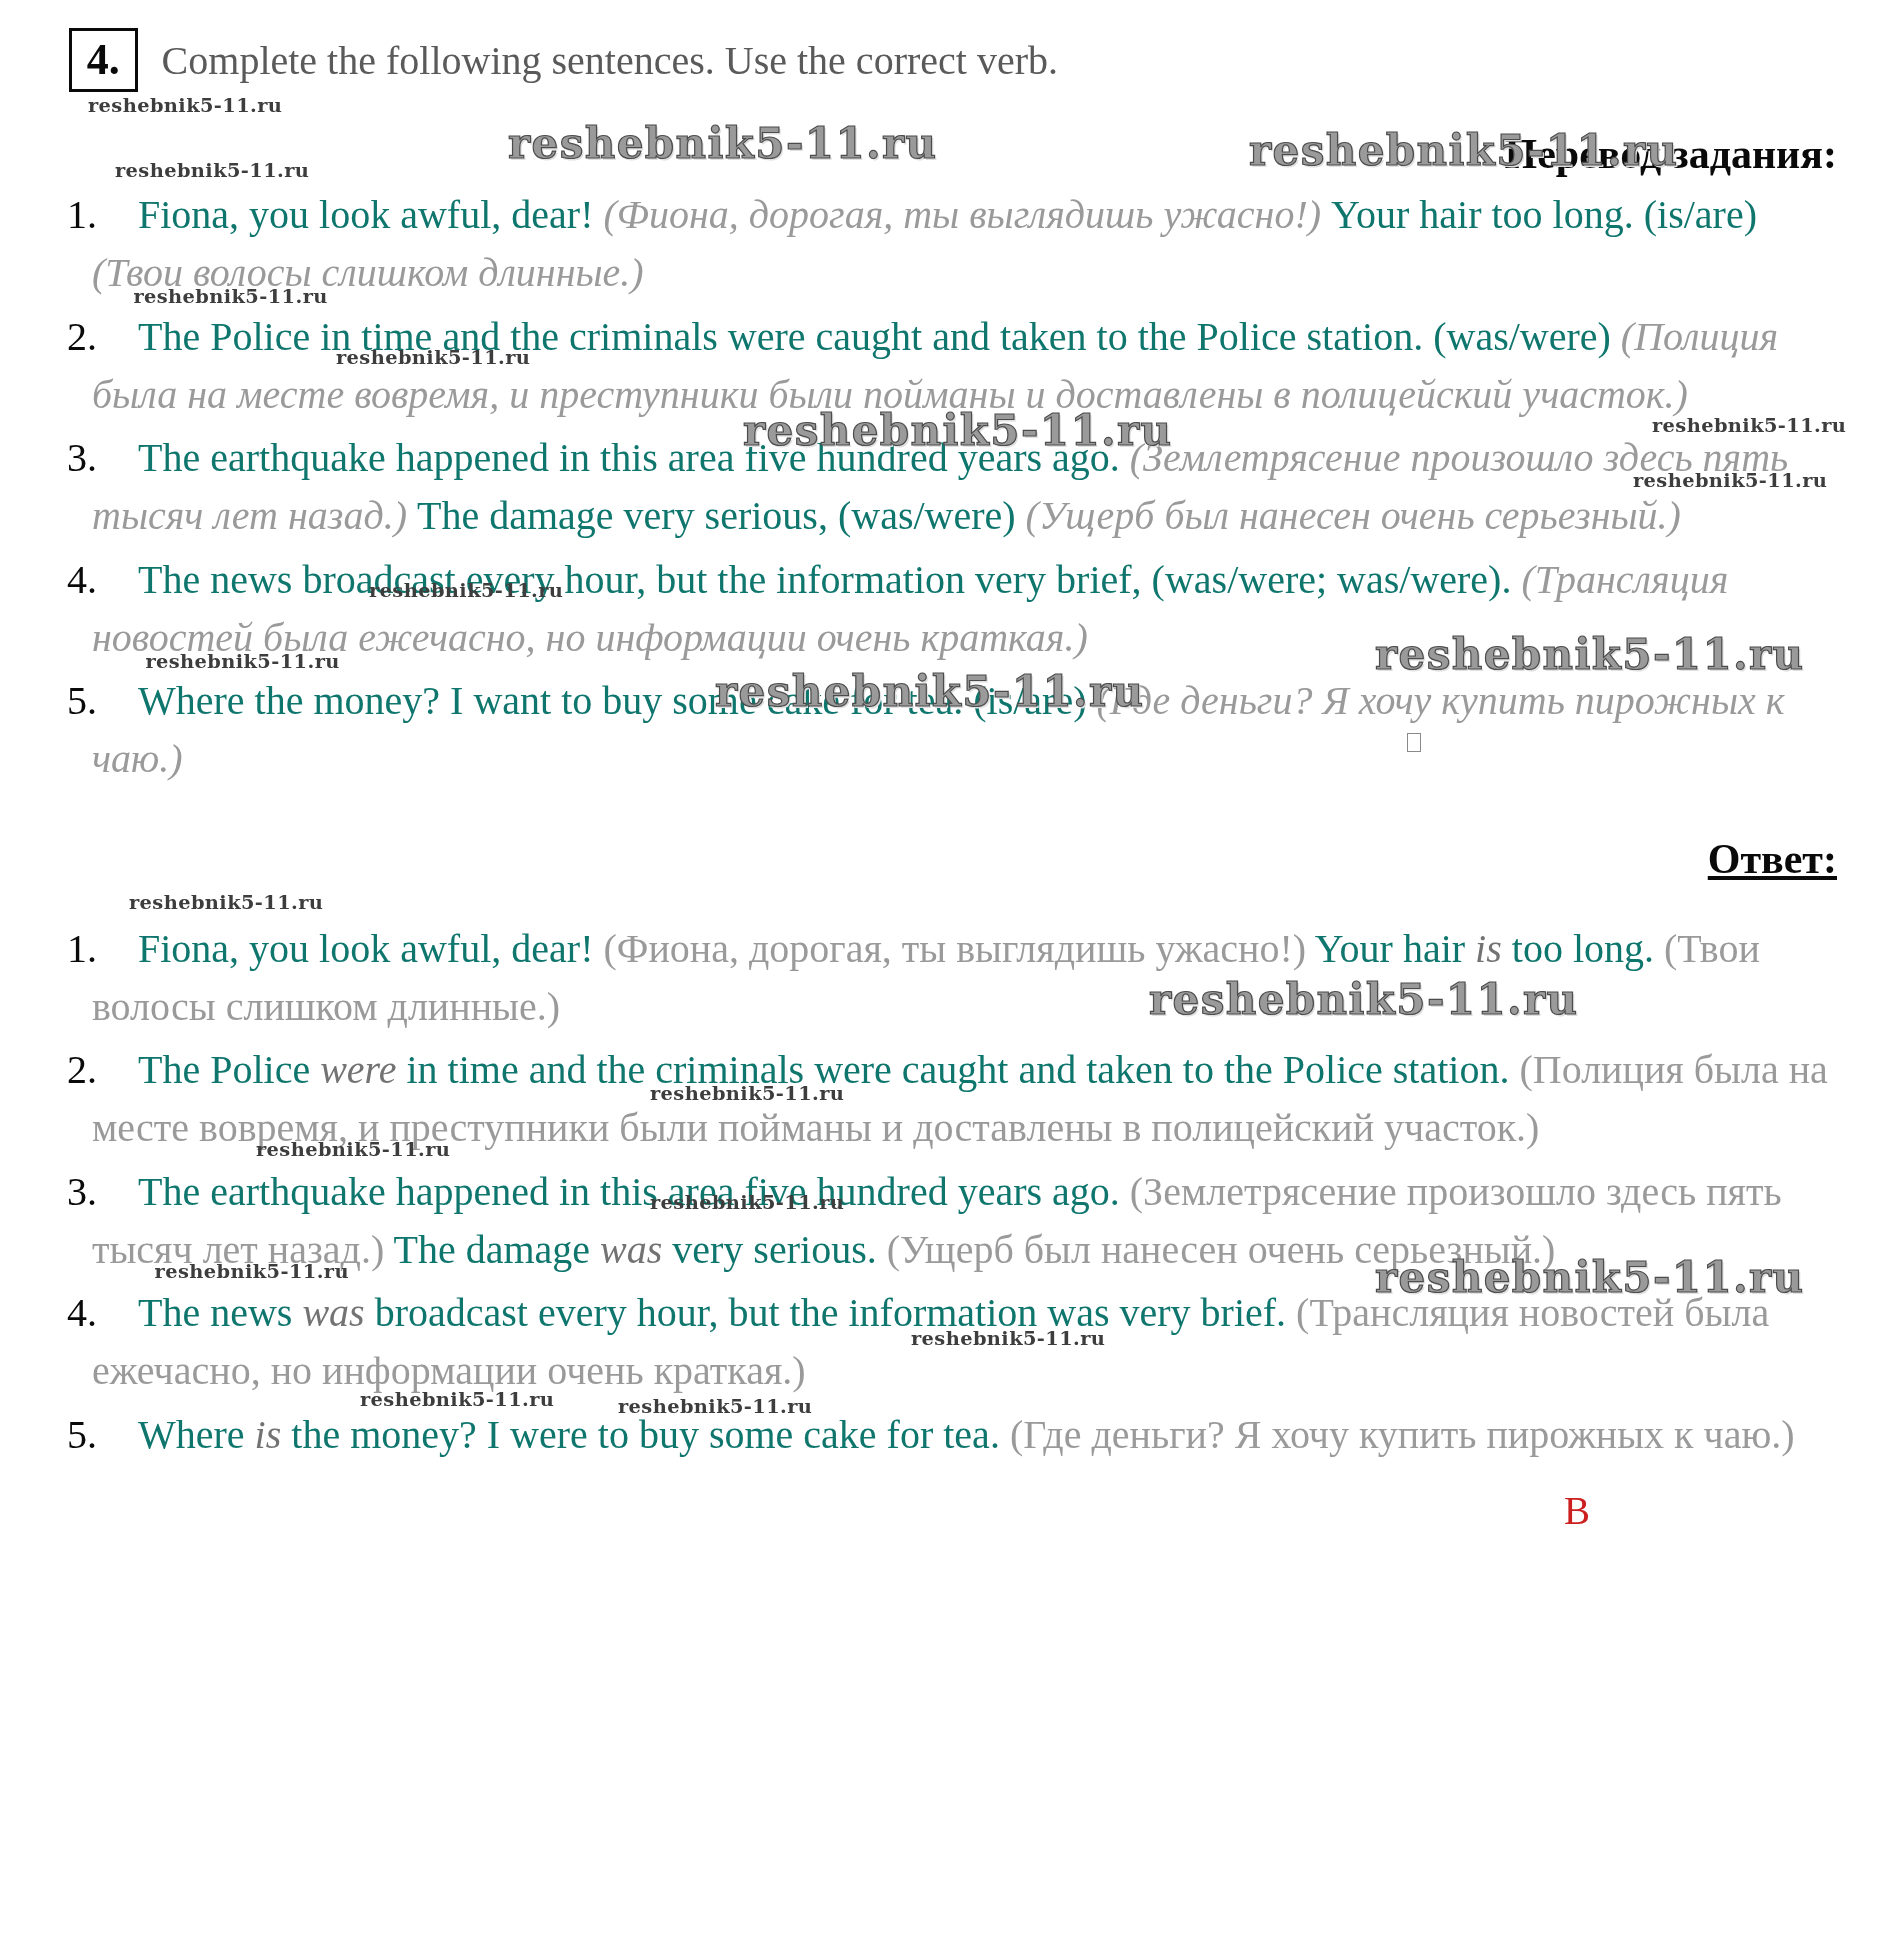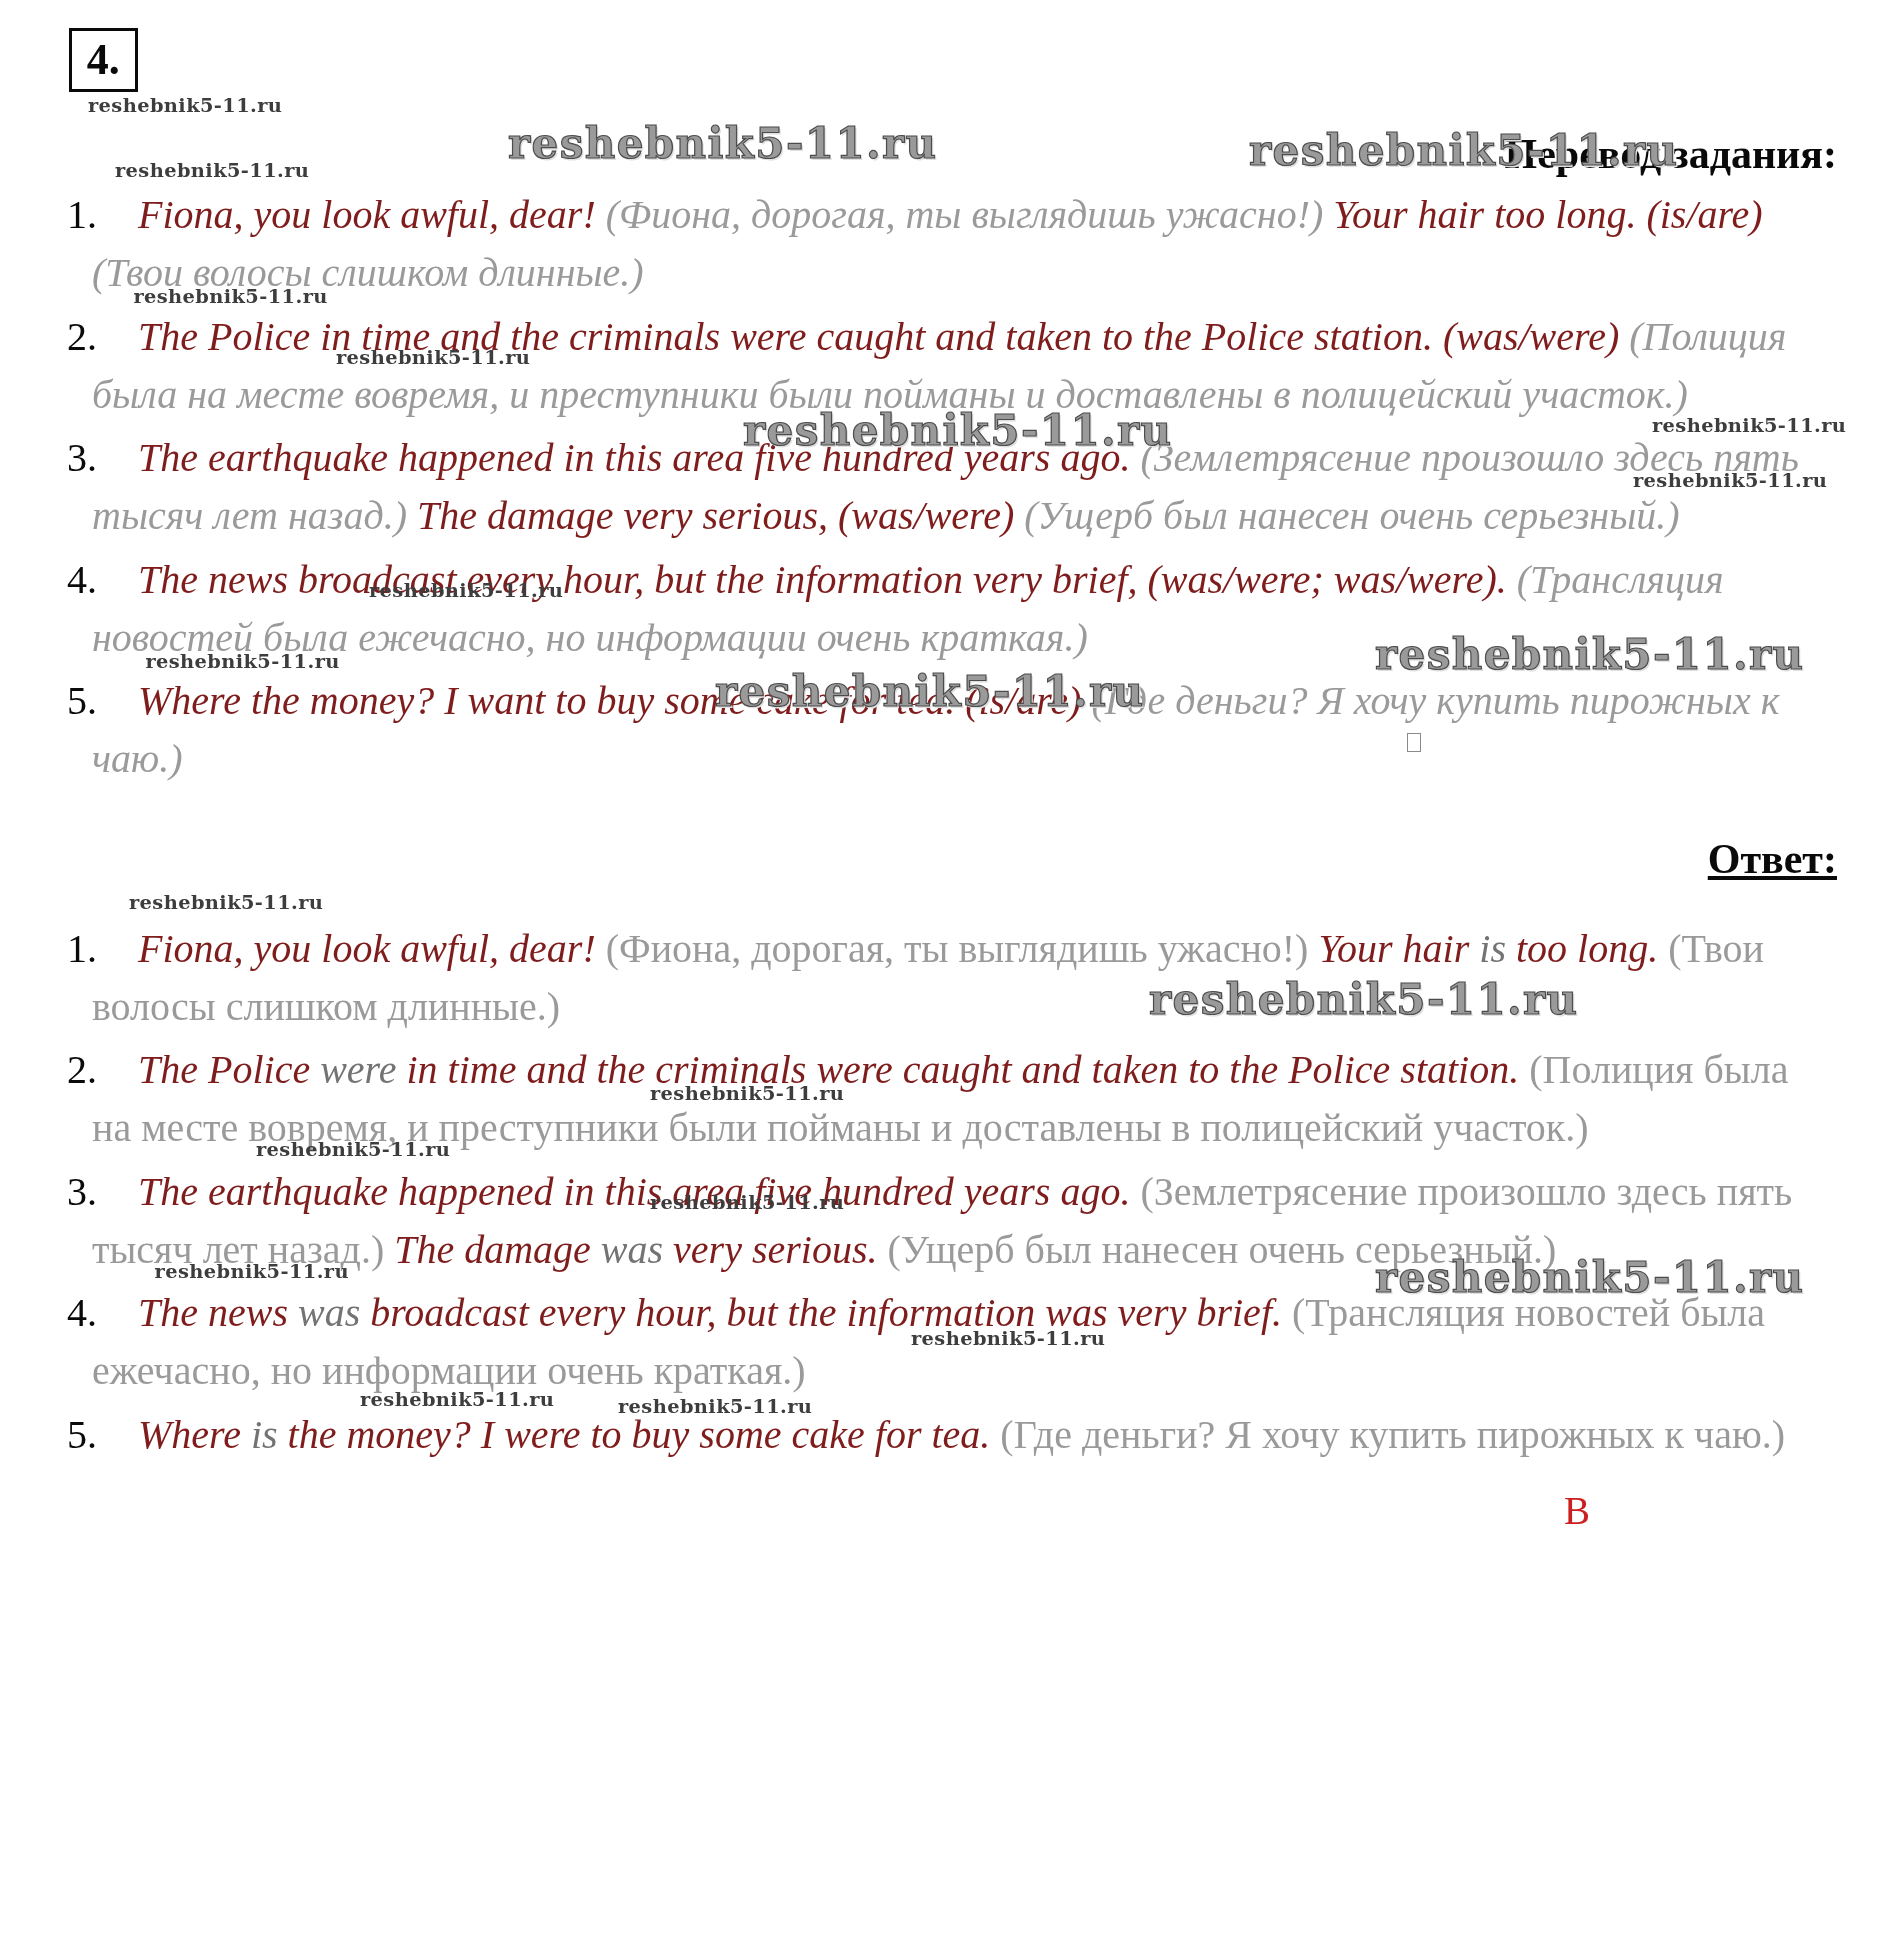--- a/index.html
+++ b/index.html
@@ -34,37 +34,38 @@
   }
   .wm-abs { position: absolute; z-index: 3; }
 
   .section-heading { position: relative; margin: 7.4px 65px 3.7px 88px; font-weight: 700; font-size: 42px; text-align: right; }
   .answers-heading { margin-top: 42px; text-decoration: underline; }
 
   .qlist { position: relative; margin-right: 65px; }
   .qitem { position: relative; margin-left: 92px; margin-bottom: 5.5px; text-indent: 46px; }
   .qitem .num { position: absolute; left: -25px; top: 0; text-indent: 0; }
 
-  .seg-en { color: #7f1d1d; font-style: italic; }
+  .seg-en { color: #0f766e; }
   .seg-ru { color: #9a9a9a; }
   .translation .seg-ru { font-style: italic; }
   .seg-verb { color: #737373; font-style: italic; }
 
   .glyph-box { position: absolute; width: 14px; height: 18.5px; border: 1.8px solid #8a8a8a; }
   .red-letter { position: absolute; color: #cc2020; font-size: 39px; line-height: 39px; }
 </style>
 </head>
 <body>
 
 <div class="page">
 
   <div class="task-header">
     <div class="task-num-box">
       <span>4.</span>
     </div>
+    <div class="instruction-en">Complete the following sentences. Use the correct verb.</div>
   </div>
   <div class="wm-sm" style="margin:3.7px 0 0 88px;">reshebnik5-11.ru</div>
 
   <div class="section-heading">
     <span>Перевод задания:</span>
     <span class="wm-lg wm-abs" style="left:420px; top:-3.7px;">reshebnik5-11.ru</span>
     <span class="wm-lg wm-abs" style="left:1161px; top:3.7px;">reshebnik5-11.ru</span>
   </div>
 
   <div class="qlist translation">

